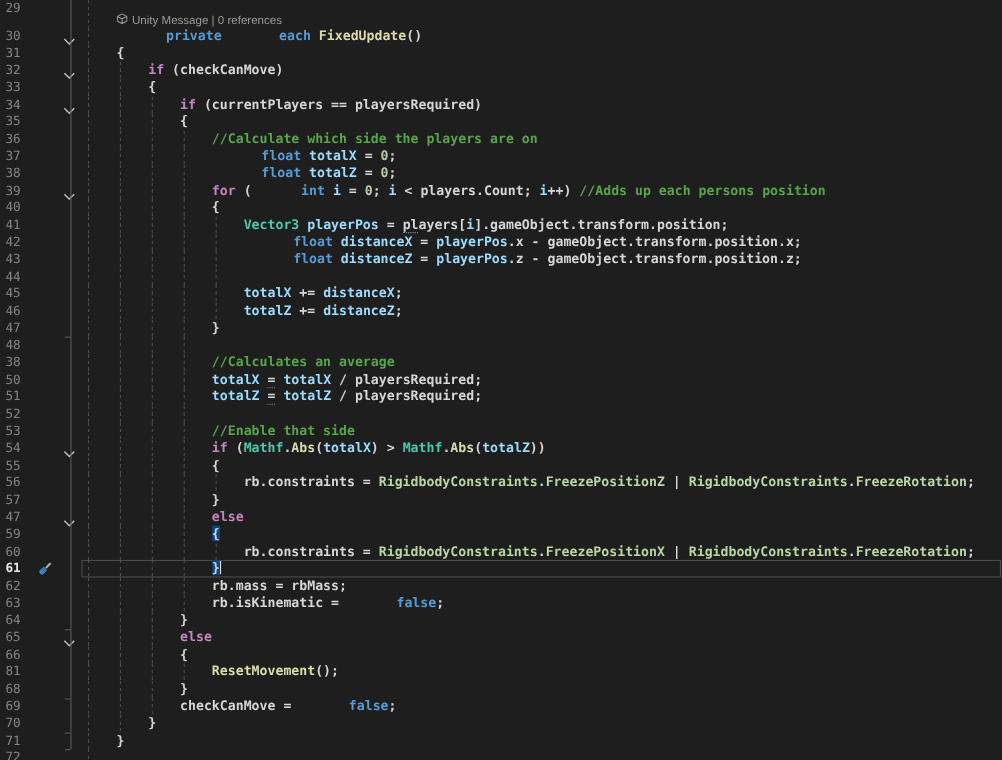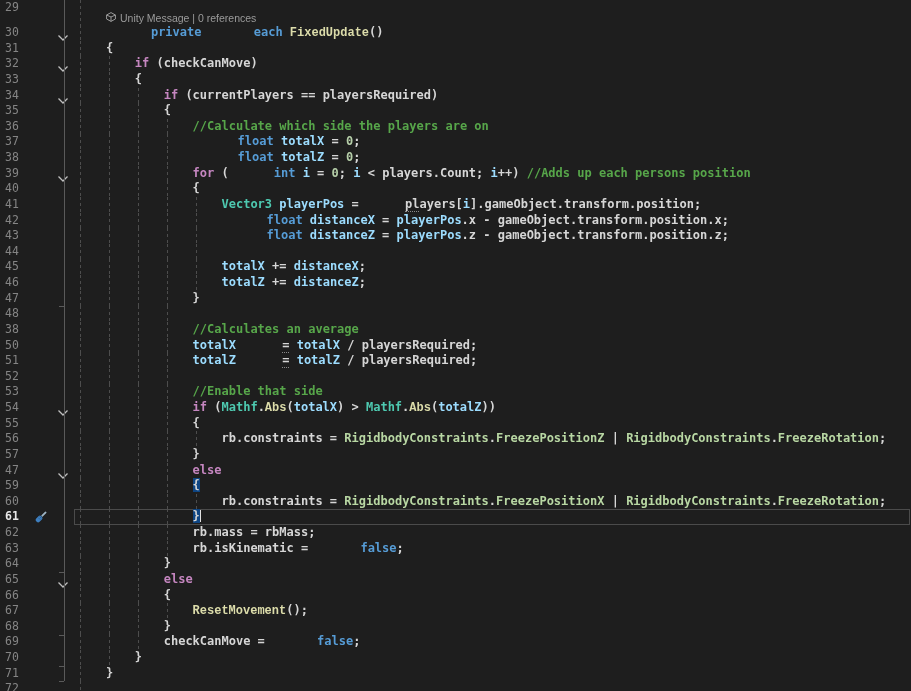--- a/index.html
+++ b/index.html
@@ -36,26 +36,26 @@
   .clrow{height:13px;line-height:13px;}
   .cllabel{
     position:absolute;left:29px;top:0;display:flex;align-items:center;gap:4px;
     font-family:"Liberation Sans",sans-serif;font-size:10.5px;font-weight:normal;
     color:var(--cls,#9b9b9b);white-space:nowrap;cursor:pointer;
   }
   .tk-k{color:var(--kw,#569cd6);padding-left:45px;}
   .tk-c{color:var(--ctrl,#c586c0);}
   .tk-y{color:var(--type,#4ec9b0);}
   .tk-e{color:var(--enum,#b8d7a3);}
-  .tk-m{color:var(--meth,#dcdcaa);font-family:Liberation Mono, monospace;}
+  .tk-m{color:var(--meth,#dcdcaa);}
   .tk-v{color:var(--loc,#9cdcfe);}
   .tk-t{color:var(--txt,#d6d6d6);}
   .tk-g{color:var(--cmt,#57a64a);}
   .tk-n{color:var(--num,#b5cea8);}
-  .tk-h{color:var(--txt,#d6d6d6);border-bottom:1px dotted var(--hint,#8a8a8a);margin-left:39px;}
+  .tk-h{color:var(--txt,#d6d6d6);border-bottom:1px dotted var(--hint,#8a8a8a);}
   .tk-b{color:var(--txt,#d6d6d6);background:var(--brace,#0e4583);}
 </style>
 </head>
 <body>
 
 <div class="editor">
   <div>
       <div class="row" style="height: 12px; line-height: 14px;">
         <div class="ln">29</div>
         <div class="gut"></div>
@@ -289,21 +289,21 @@
             </svg></span>
         </div>
         <div class="code"><span class="ig" style="left: 3px;"></span><span class="ig" style="left: 31.896px;"></span><span class="ig" style="left: 60.792px;"></span>            <span class="tk-c">else</span></div>
       </div>
       <div class="row">
         <div class="ln">66</div>
         <div class="gut"></div>
         <div class="code"><span class="ig" style="left: 3px;"></span><span class="ig" style="left: 31.896px;"></span><span class="ig" style="left: 60.792px;"></span>            <span class="tk-t">{</span></div>
       </div>
       <div class="row">
-        <div class="ln">67</div>
+        <div class="ln">81</div>
         <div class="gut"></div>
         <div class="code"><span class="ig" style="left: 3px;"></span><span class="ig" style="left: 31.896px;"></span><span class="ig" style="left: 60.792px;"></span><span class="ig" style="left: 89.688px;"></span>                <span class="tk-m">ResetMovement</span><span class="tk-t">();</span></div>
       </div>
       <div class="row">
         <div class="ln">68</div>
         <div class="gut"></div>
         <div class="code"><span class="ig" style="left: 3px;"></span><span class="ig" style="left: 31.896px;"></span><span class="ig" style="left: 60.792px;"></span>            <span class="tk-t">}</span></div>
       </div>
       <div class="row">
         <div class="ln">69</div>

